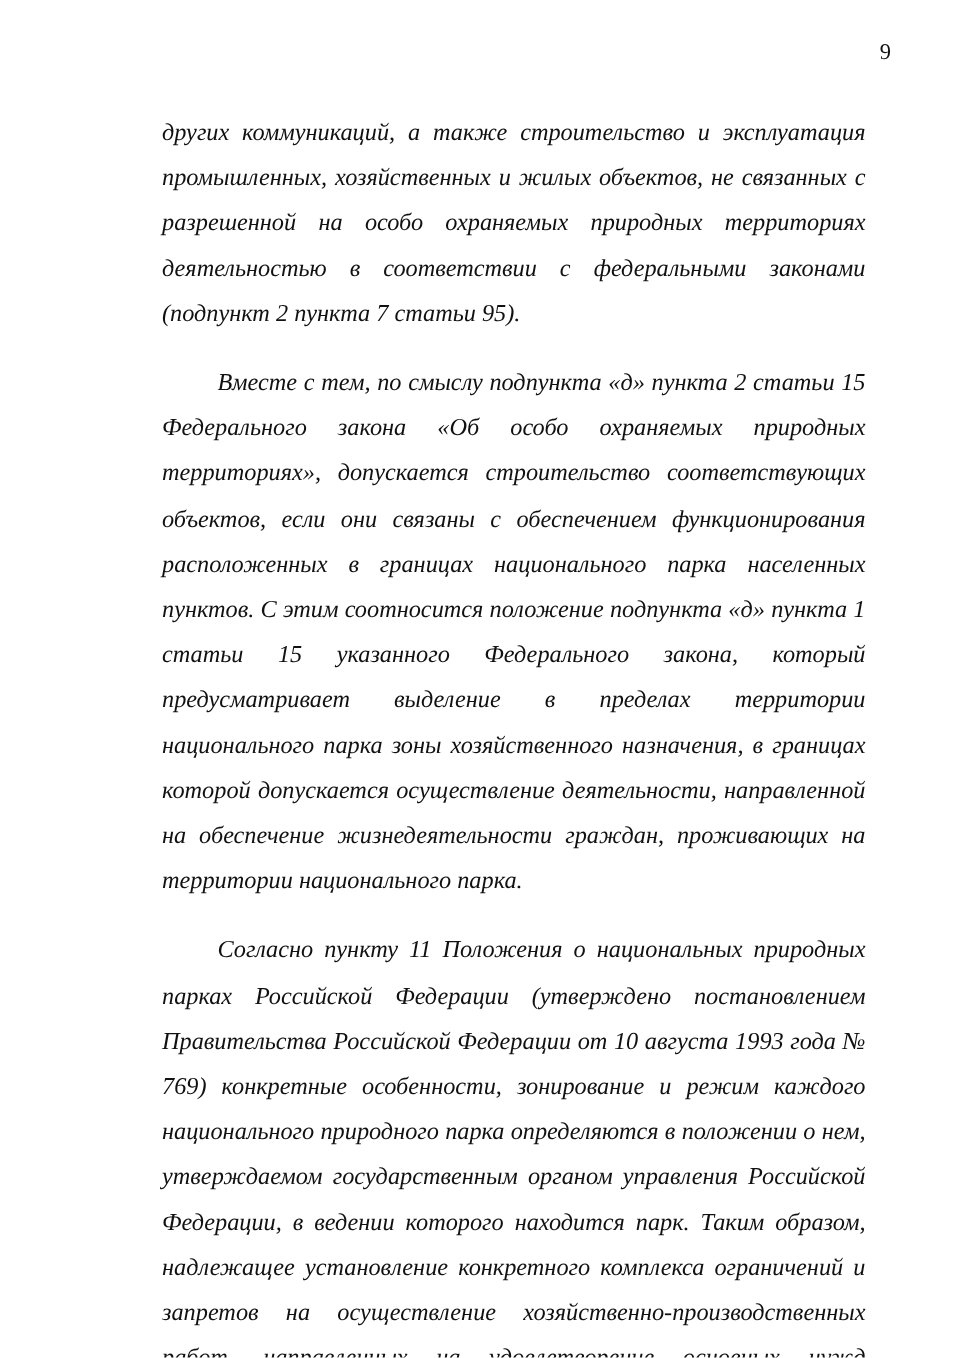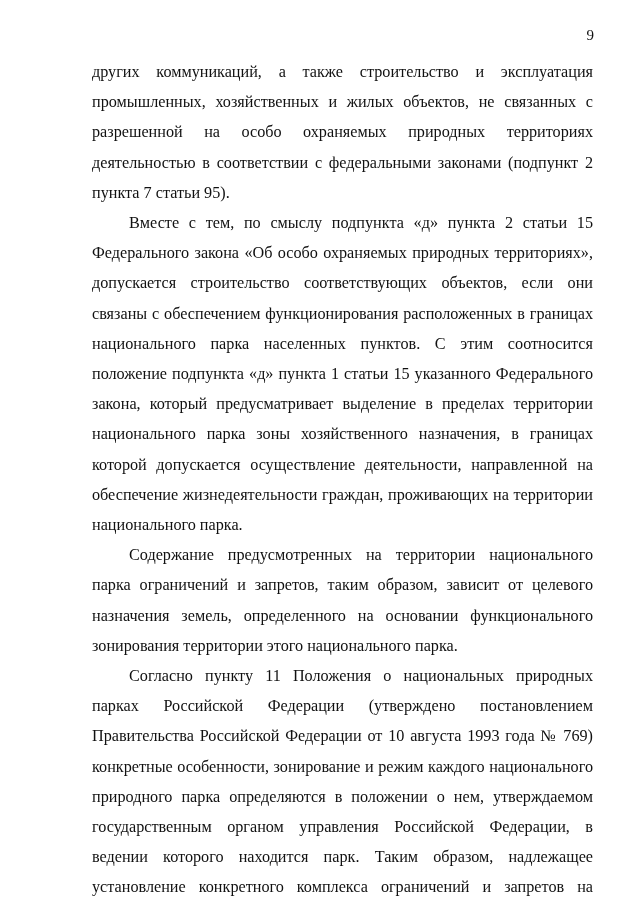--- a/index.html
+++ b/index.html
@@ -7,28 +7,27 @@
   .page { position: absolute; left: 0; top: 0; width: 640px; height: 905px; background: #fff; }
   .page-number {
     position: absolute; top: 27px; right: 46px;
     font-family: "Liberation Serif", serif; font-size: 15px; color: #111;
   }
   .body-text {
     position: absolute; left: 92px; top: 57px; width: 501px;
     font-family: "Liberation Serif", serif; font-size: 16.2px; line-height: 30.2px;
     color: #111; text-align: justify;
   }
-  .body-text p { margin: 0; text-indent: 0; }
+  .body-text p { margin: 16px; text-indent: 0; font-style: italic; }
   .body-text p.indent { text-indent: 37px; }
   .body-text p.last-cut { text-align-last: justify; }
 </style>
 </head>
 <body>
 
 <div class="page">
   <div class="page-number">9</div>
   <div class="body-text">
     <p>других коммуникаций, а также строительство и эксплуатация промышленных, хозяйственных и жилых объектов, не связанных с разрешенной на особо охраняемых природных территориях деятельностью в соответствии с федеральными законами (подпункт 2 пункта 7 статьи 95).</p>
     <p class="indent">Вместе с тем, по смыслу подпункта «д» пункта 2 статьи 15 Федерального закона «Об особо охраняемых природных территориях», допускается строительство соответствующих объектов, если они связаны с обеспечением функционирования расположенных в границах национального парка населенных пунктов. С этим соотносится положение подпункта «д» пункта 1 статьи 15 указанного Федерального закона, который предусматривает выделение в пределах территории национального парка зоны хозяйственного назначения, в границах которой допускается осуществление деятельности, направленной на обеспечение жизнедеятельности граждан, проживающих на территории национального парка.</p>
-    <p class="indent">Содержание предусмотренных на территории национального парка ограничений и запретов, таким образом, зависит от целевого назначения земель, определенного на основании функционального зонирования территории этого национального парка.</p>
     <p class="indent last-cut">Согласно пункту 11 Положения о национальных природных парках Российской Федерации (утверждено постановлением Правительства Российской Федерации от 10 августа 1993 года № 769) конкретные особенности, зонирование и режим каждого национального природного парка определяются в положении о нем, утверждаемом государственным органом управления Российской Федерации, в ведении которого находится парк. Таким образом, надлежащее установление конкретного комплекса ограничений и запретов на осуществление хозяйственно-производственных работ, направленных на удовлетворение основных нужд проживающего на территории национального парка населения, и определение географических пределов их действия являются обязанностью компетентных органов исполнительной власти и не могут быть предметом оценки Конституционного Суда Российской Федерации. Проверка правомерности установления</p>
   </div>
 </div>
 
 </body></html>

